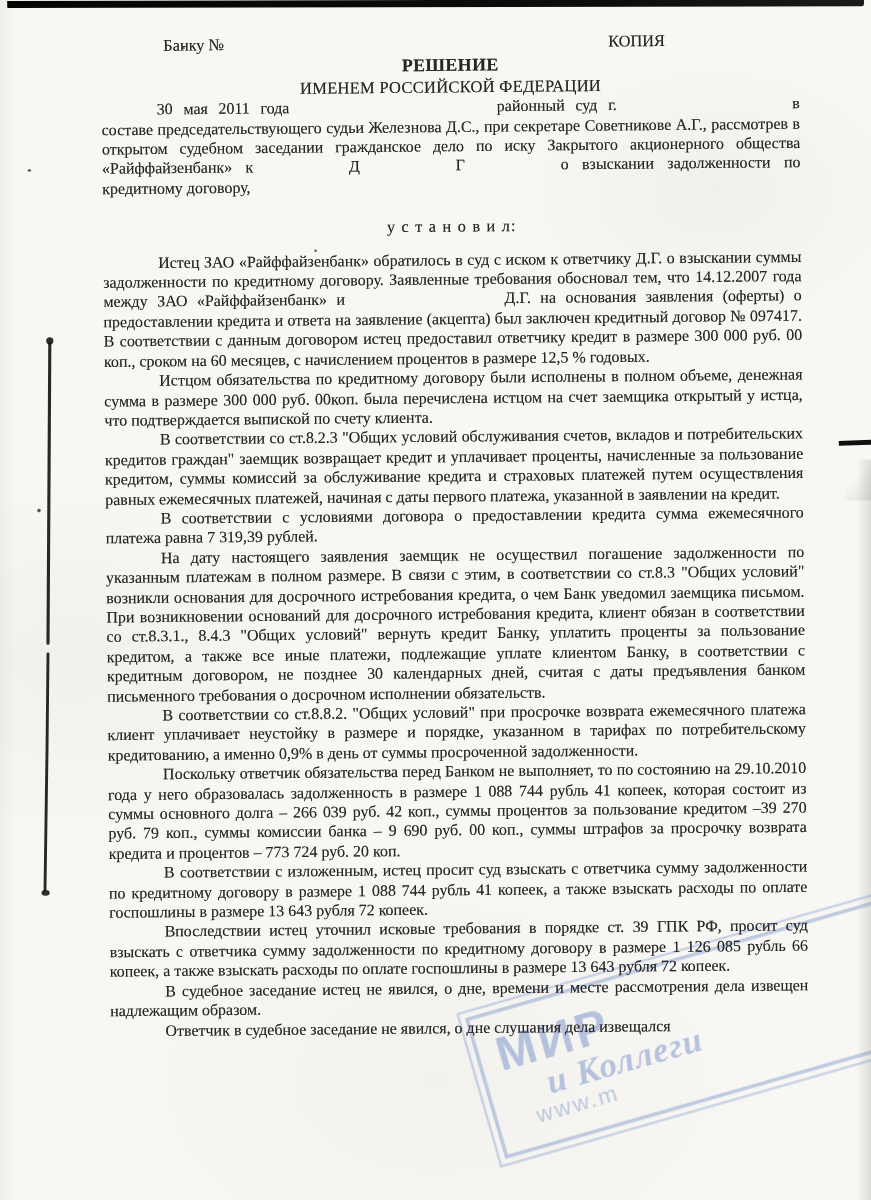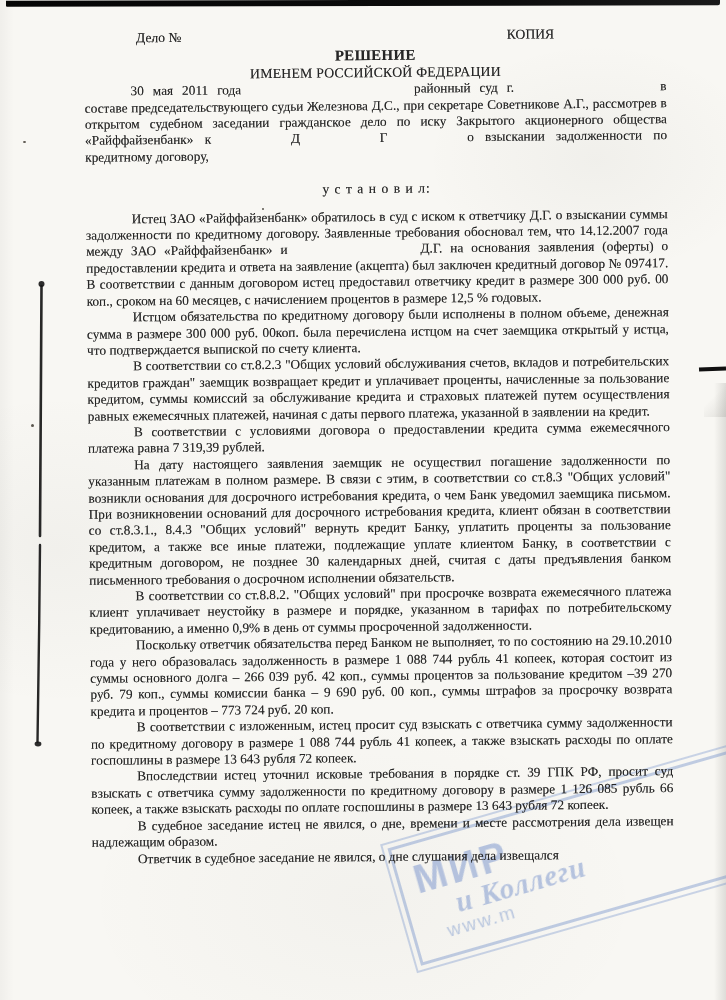--- a/index.html
+++ b/index.html
@@ -104,21 +104,21 @@
   <div class="watermark">
     <div class="wm-box">
       <div class="wm1">МИР</div>
       <div class="wm2">и Коллеги</div>
       <div class="wm3">www.m</div>
     </div>
   </div>
 
   <div class="content">
     <div class="header-row">
-      <span>Дело №</span>
+      <span>Банку №</span>
       <span>КОПИЯ</span>
     </div>
     <div class="doc-title">РЕШЕНИЕ</div>
     <div class="doc-subtitle">ИМЕНЕМ РОССИЙСКОЙ ФЕДЕРАЦИИ</div>
 
     <p class="intro">30 мая 2011 года             районный суд г.           в составе председательствующего судьи Железнова Д.С., при секретаре Советникове А.Г., рассмотрев в открытом судебном заседании гражданское дело по иску Закрытого акционерного общества «Райффайзенбанк» к      Д      Г      о взыскании задолженности по кредитному договору,</p>
 
     <div class="section-heading">у с т а н о в и л:</div>
 
     <p>Истец ЗАО «Райффайзенбанк» обратилось в суд с иском к ответчику Д.Г. о взыскании суммы задолженности по кредитному договору. Заявленные требования обосновал тем, что 14.12.2007 года между ЗАО «Райффайзенбанк» и          Д.Г. на основания заявления (оферты) о предоставлении кредита и ответа на заявление (акцепта) был заключен кредитный договор № 097417. В соответствии с данным договором истец предоставил ответчику кредит в размере 300 000 руб. 00 коп., сроком на 60 месяцев, с начислением процентов в размере 12,5 % годовых.</p>

